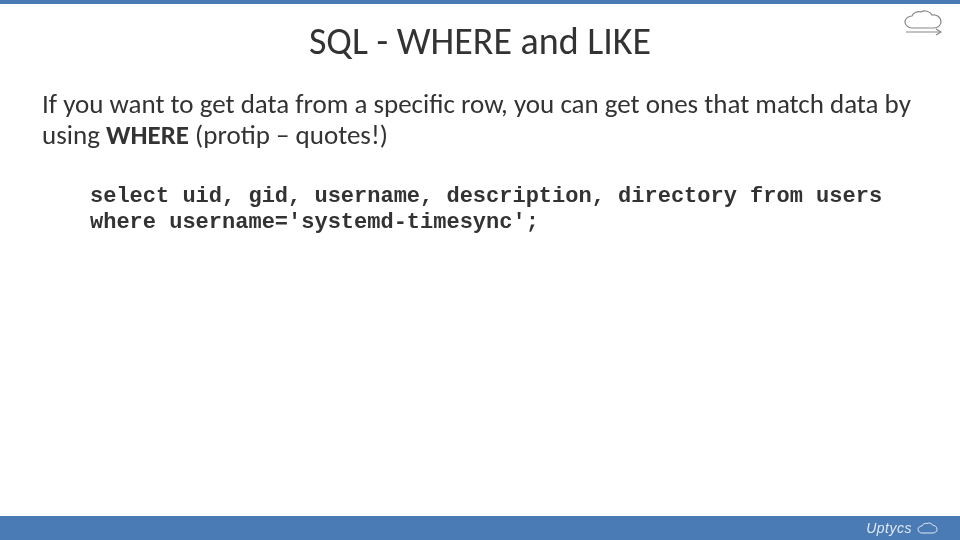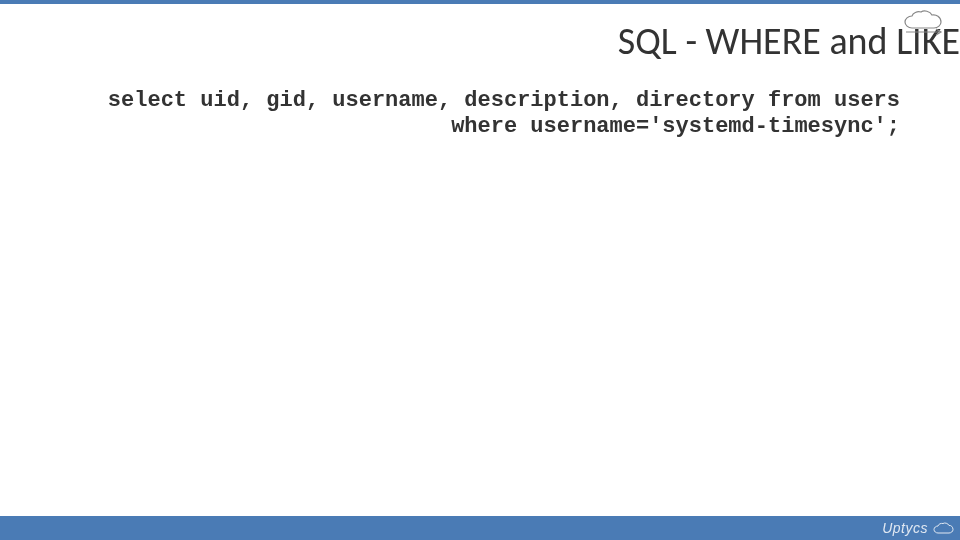--- a/index.html
+++ b/index.html
@@ -21,21 +21,21 @@
       background: #4a7bb5;
     }
     .cloud-icon-top {
       position: absolute;
       top: 10px;
       right: 12px;
       width: 48px;
       height: 28px;
     }
     .slide-title {
-      text-align: right;
+      text-align: center;
       font-size: 38px;
       font-weight: 400;
       color: #333333;
       margin-top: 14px;
       margin-bottom: 24px;
       font-family: Calibri, 'Segoe UI', sans-serif;
     }
     .content {
       padding: 0 40px 0 42px;
     }
@@ -53,33 +53,32 @@
       font-family: 'Courier New', Courier, monospace;
       font-size: 22px;
       font-weight: 700;
       color: #333333;
       margin-left: 48px;
       margin-right: 20px;
       margin-bottom: 42px;
       line-height: 1.2;
       white-space: pre-wrap;
       word-wrap: break-word;
-      text-align: right;
     }
     .footer {
       position: absolute;
       bottom: 0;
       left: 0;
       width: 100%;
       height: 24px;
       background: #4a7bb5;
       display: flex;
       align-items: center;
       justify-content: flex-end;
-      padding-right: 6px;
+      padding-right: 22px;
     }
     .footer-brand {
       color: #e0e8f2;
       font-size: 14px;
       font-style: italic;
       font-family: 'Segoe UI', sans-serif;
       margin-right: 4px;
       letter-spacing: 0.5px;
     }
     .footer-cloud {
@@ -97,20 +96,23 @@
   <svg viewBox="0 0 48 28" fill="none" stroke="#888888" stroke-width="1.2">
     <path d="M12 18 C8 18 5 15 5 12 C5 9 8 6 12 6 C13 3 17 1 21 2 C24 0 30 1 32 5 C36 4 41 7 41 12 C41 15 38 18 34 18 Z"></path>
     <line x1="6" y1="22" x2="40" y2="22"></line>
     <polyline points="36,19 41,22 36,25"></polyline>
   </svg>
 </div>
 
 <h1 class="slide-title">SQL - WHERE and LIKE</h1>
 
 <div class="content">
+  <p class="para">
+    <span>If you want to get data from a specific row, you can get ones that match data by using </span><span class="bold">WHERE</span><span> (protip – quotes!)</span>
+  </p>
 
   <div class="code-block">select uid, gid, username, description, directory from users where username='systemd-timesync';</div>
 
 </div>
 
 <div class="footer">
   <span class="footer-brand">Uptycs</span>
   <span class="footer-cloud">
     <svg viewBox="0 0 22 14" fill="none" stroke="#e0e8f2" stroke-width="1">
       <path d="M6 11 C4 11 2 9.5 2 7.5 C2 5.5 4 4 6 4 C6.5 2 9 1 11 1.5 C12.5 0.5 16 1 17 3.5 C19 3 21 5 21 7.5 C21 9.5 19 11 17 11 Z"></path>

